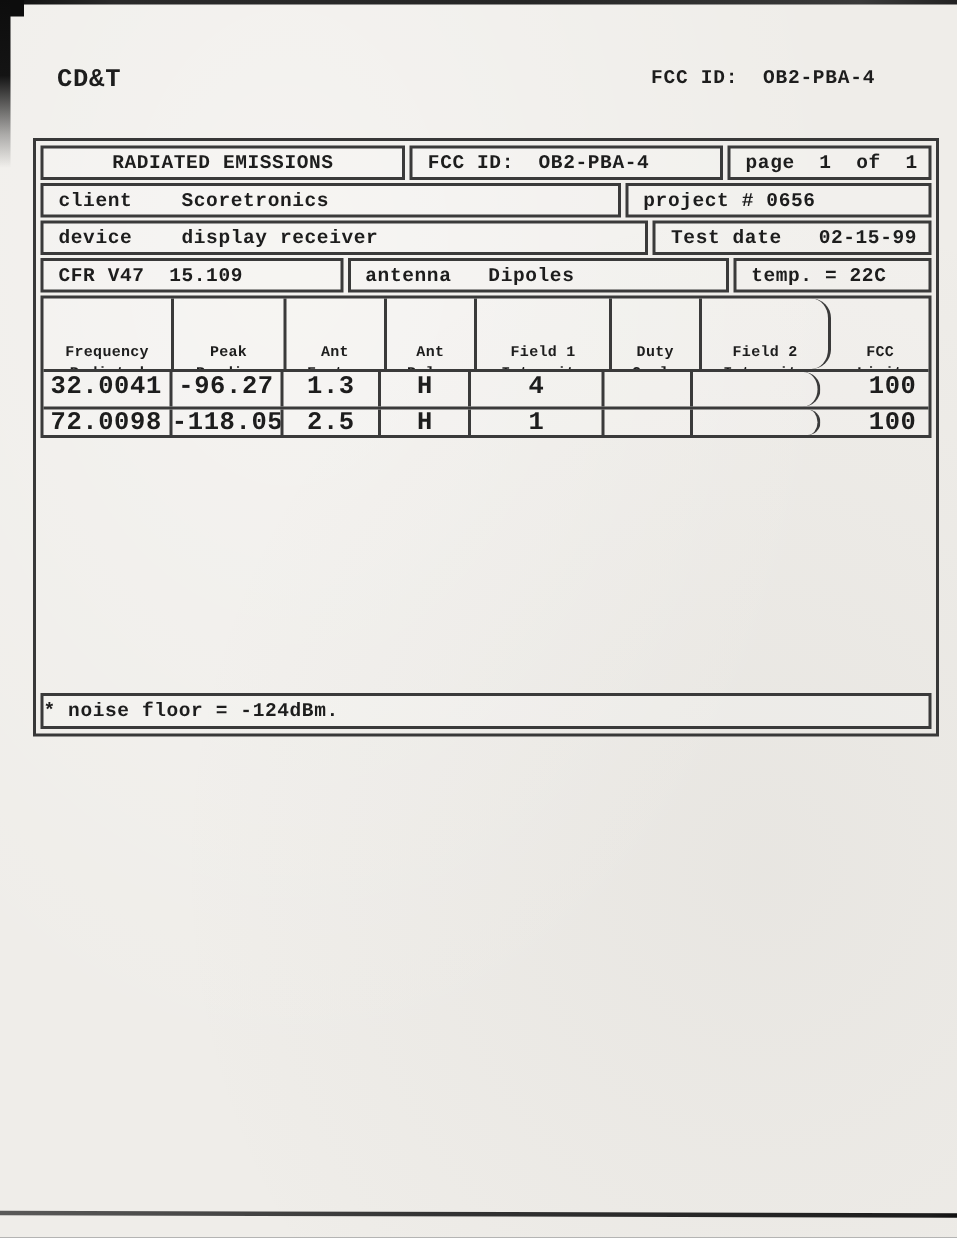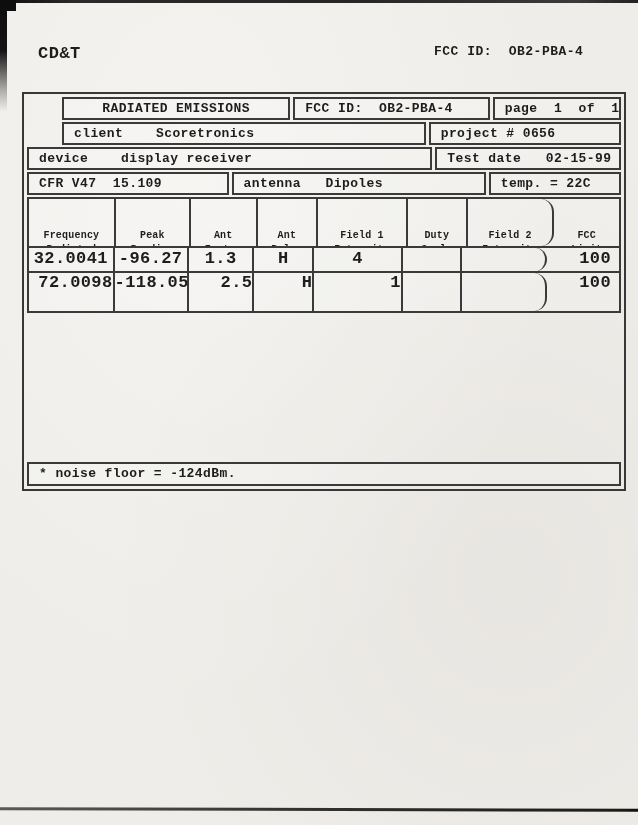--- a/index.html
+++ b/index.html
@@ -38,39 +38,39 @@
   .irow { display:flex; gap:3px; margin-bottom:2px; }
   .cell {
     border:2px solid #3a3a3a;
     background:rgba(255,255,255,0.18);
     font-size:13px; letter-spacing:0.4px;
     white-space:pre; overflow:hidden;
   }
   .irow .cell { height:23px; line-height:19px; padding-left:10px; }
   .cell.center { text-align:center; padding-left:0; }
   
-  .w-title { flex:253 1 0;margin-left:35px; } .w-fcc { flex:206 1 0; } .w-page { flex:129 1 0; }
+  .w-title { flex:253 1 0; } .w-fcc { flex:206 1 0; } .w-page { flex:129 1 0; }
   .w-dev { flex:415 1 0; }  .w-date { flex:182 1 0; }
   .w-cfr { flex:203 1 0; }  .w-ant { flex:260 1 0; } .w-temp { flex:128 1 0; }
   
   .mgrid { border:2px solid #3a3a3a; margin-bottom:2px; background:rgba(255,255,255,0.18); }
   .mrow { display:flex; border-bottom:2px solid #3a3a3a; }
   .mrow:last-child { border-bottom:none; }
   .mcell { border-right:2px solid #3a3a3a; overflow:hidden; white-space:pre; }
   .mcell:last-child { border-right:none; }
   .mrow-head .mcell { height:47px; padding-top:2px; font-size:10px; line-height:14px;
     letter-spacing:0.2px; text-align:center; }
   .mrow-data .mcell { height:23px; line-height:21px; font-size:17px; letter-spacing:0.4px; text-align:center; }
-  .mrow-data:last-child .mcell { height:38px; line-height:19px;text-align:right; }
+  .mrow-data:last-child .mcell { height:17px; line-height:19px; }
   .mcell.num-right { text-align:right; padding-right:8px; }
   
   .c0{flex:88 1 0;} .c1{flex:76 1 0;} .c2{flex:67 1 0;} .c3{flex:61 1 0;}
   .c4{flex:91 1 0;} .c5{flex:60 1 0;} .c6{flex:88 1 0;border-radius:13px;} .c7{flex:67 1 0;}
   .spacer { flex:1 1 auto; }
-  .footnote-cell { height:24px; line-height:20px; padding-left:10px; }
+  .footnote-cell { height:24px; line-height:20px; padding-left:0; }
 </style>
 </head>
 <body>
 
 <div class="page">
 
   <div class="scan-top-line"></div>
   <div class="scan-corner-blob"></div>
   <div class="scan-left-strip"></div>
   <div class="scan-bottom-line"></div>

